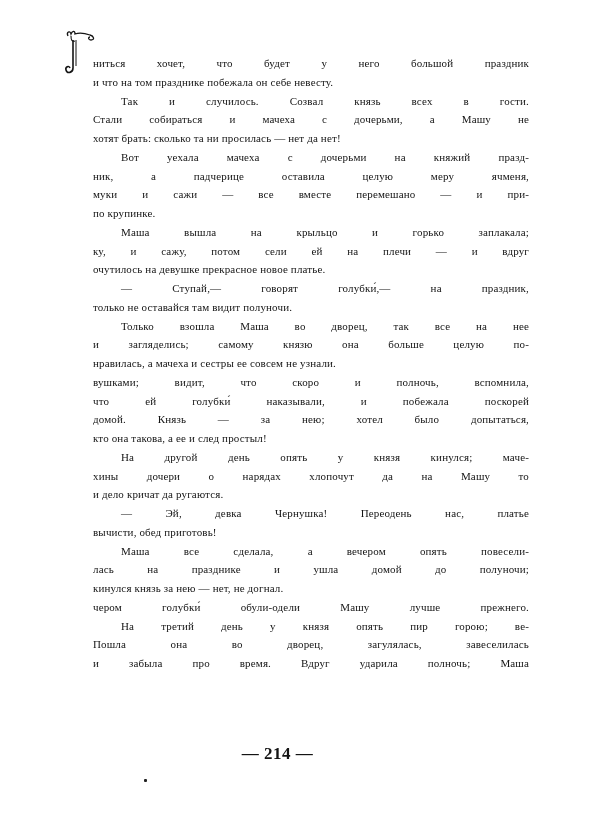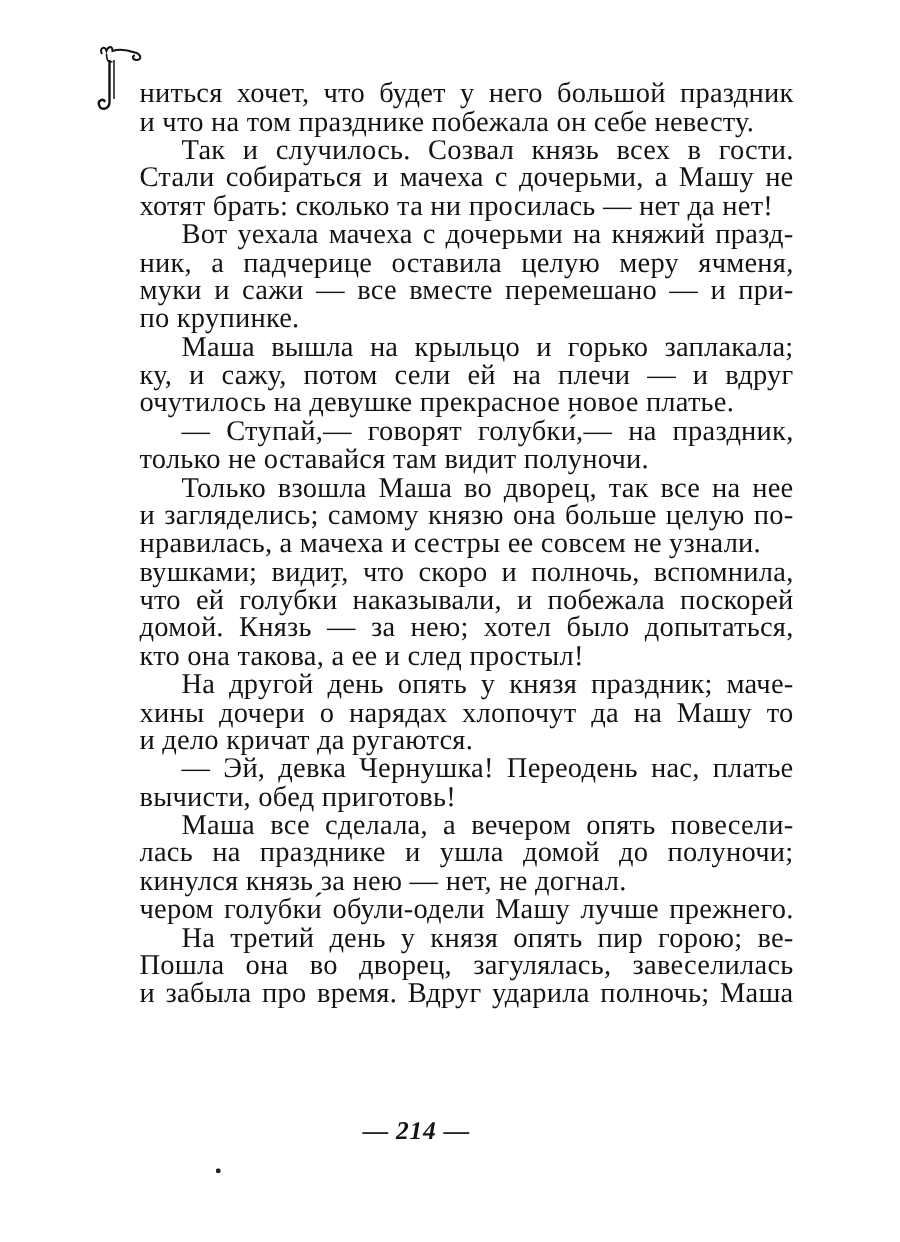--- a/index.html
+++ b/index.html
@@ -19,21 +19,21 @@
       position: absolute;
       left: 0; top: 0;
       width: 600px;
       height: 828px;
     }
     .text-block {
       position: absolute;
       left: 93px;
       top: 54px;
       width: 436px;
-      font-size: 19px;
+      font-size: 11px;
       line-height: 18.75px;
       letter-spacing: 0.15px;
       font-weight: 500;
     }
     .line {
       display: block;
       height: 18.75px;
       white-space: nowrap;
       text-align: justify;
       text-align-last: justify;
@@ -51,21 +51,20 @@
       width: 34px;
       height: 48px;
     }
     .page-number {
       position: absolute;
       left: 0;
       width: 555px;
       top: 744px;
       text-align: center;
       font-size: 17px;
-      font-style: italic;
       font-weight: bold;
       letter-spacing: 0.5px;
     }
     .speck {
       position: absolute;
       left: 144px;
       top: 779px;
       width: 3px;
       height: 3px;
       background: #222;
@@ -99,21 +98,21 @@
       <span class="line last">очутилось на девушке прекрасное новое платье.</span>
       <span class="line indent">— Ступай,— говорят голубки́,— на праздник,</span>
       <span class="line last">только не оставайся там видит полуночи.</span>
       <span class="line indent">Только взошла Маша во дворец, так все на нее</span>
       <span class="line">и загляделись; самому князю она больше целую по-</span>
       <span class="line last">нравилась, а мачеха и сестры ее совсем не узнали.</span>
       <span class="line">вушками; видит, что скоро и полночь, вспомнила,</span>
       <span class="line">что ей голубки́ наказывали, и побежала поскорей</span>
       <span class="line">домой. Князь — за нею; хотел было допытаться,</span>
       <span class="line last">кто она такова, а ее и след простыл!</span>
-      <span class="line indent">На другой день опять у князя праздник; маче-</span>
+      <span class="line indent">На другой день опять у князя кинулся; маче-</span>
       <span class="line">хины дочери о нарядах хлопочут да на Машу то</span>
       <span class="line last">и дело кричат да ругаются.</span>
       <span class="line indent">— Эй, девка Чернушка! Переодень нас, платье</span>
       <span class="line last">вычисти, обед приготовь!</span>
       <span class="line indent">Маша все сделала, а вечером опять повесели-</span>
       <span class="line">лась на празднике и ушла домой до полуночи;</span>
       <span class="line last">кинулся князь за нею — нет, не догнал.</span>
       <span class="line">чером голубки́ обули-одели Машу лучше прежнего.</span>
       <span class="line indent">На третий день у князя опять пир горою; ве-</span>
       <span class="line">Пошла она во дворец, загулялась, завеселилась</span>

